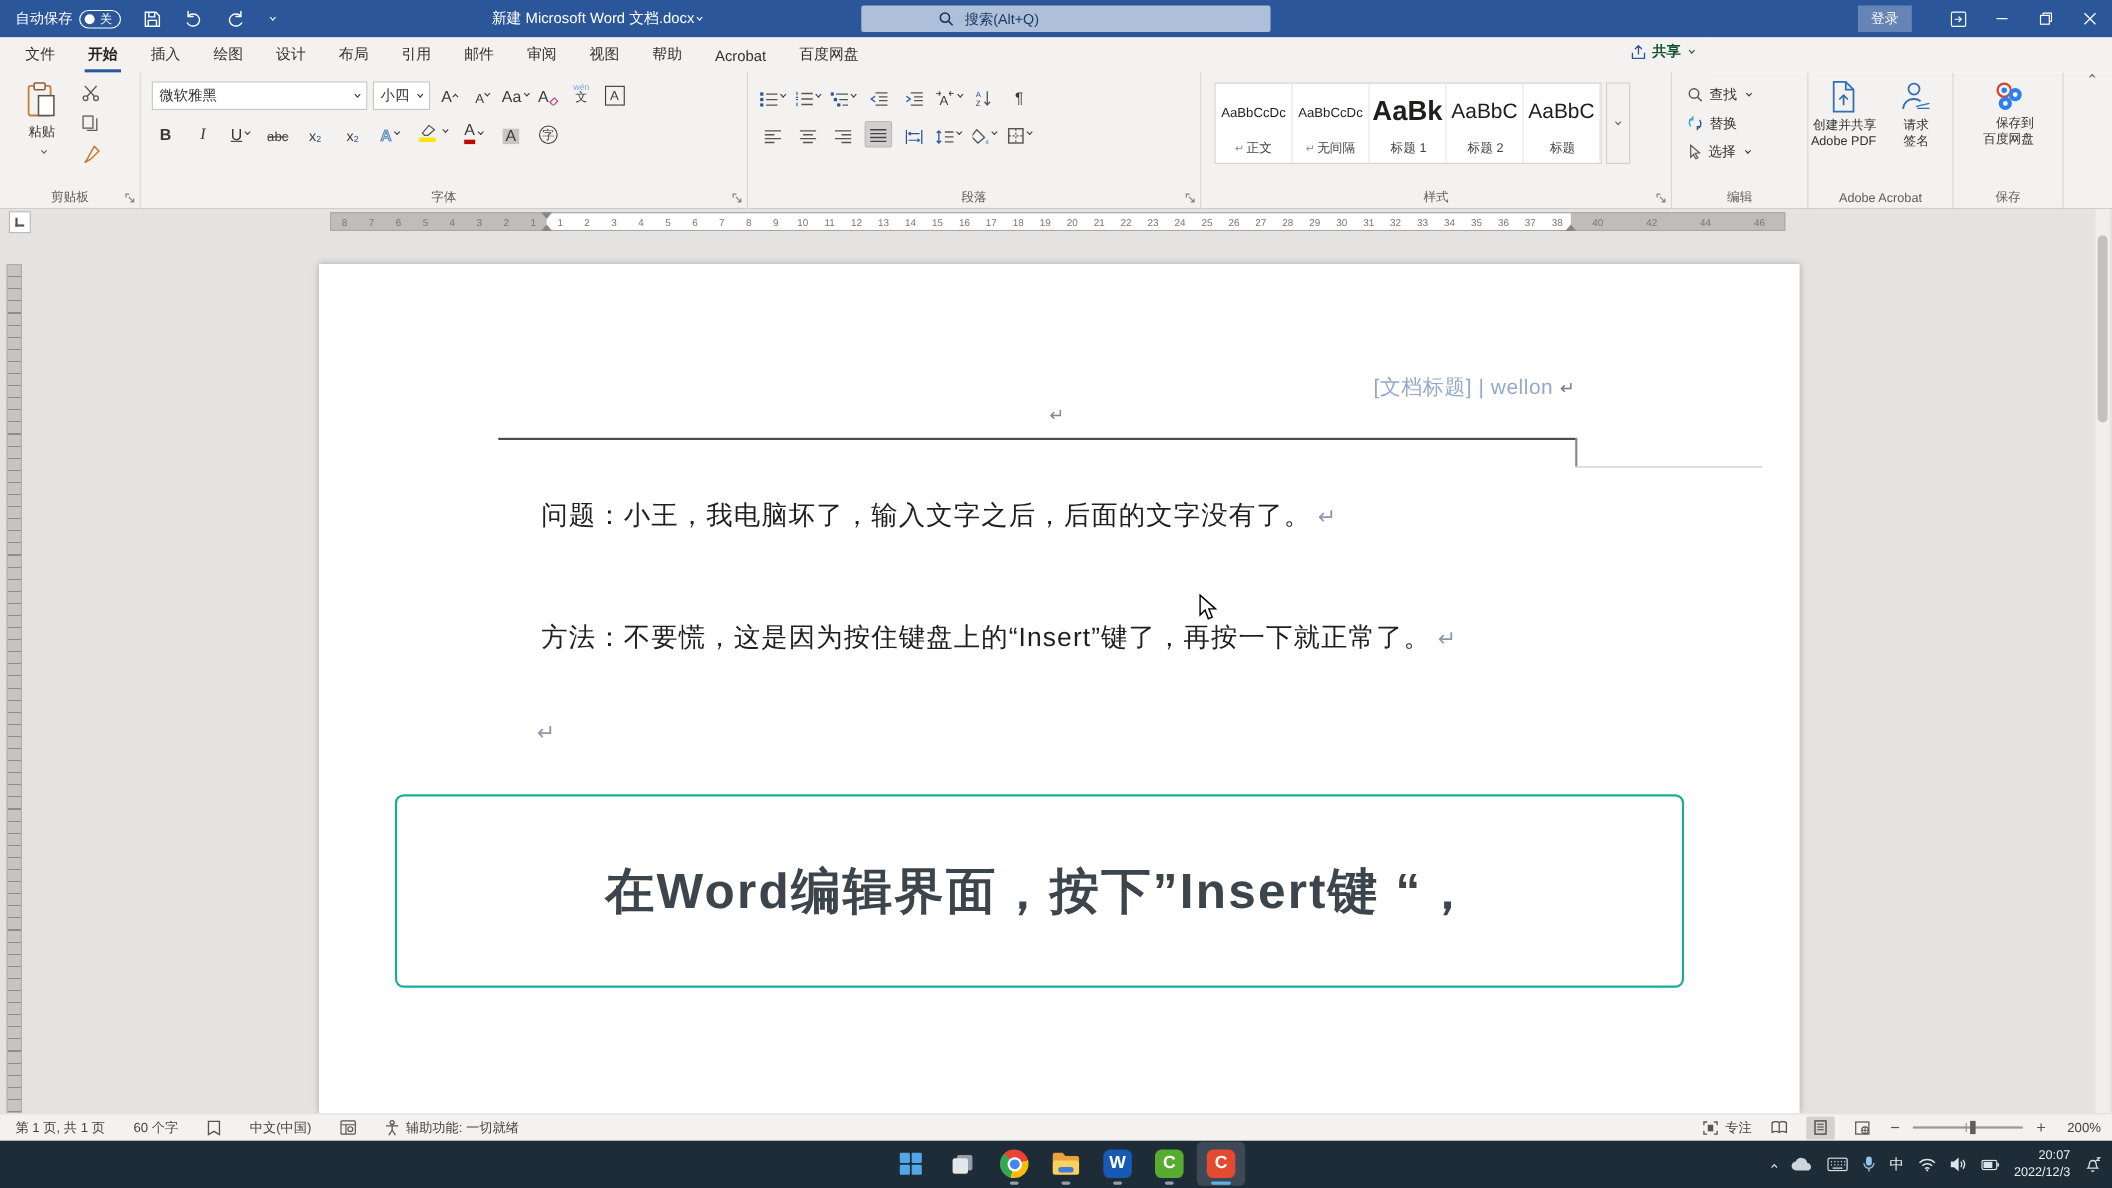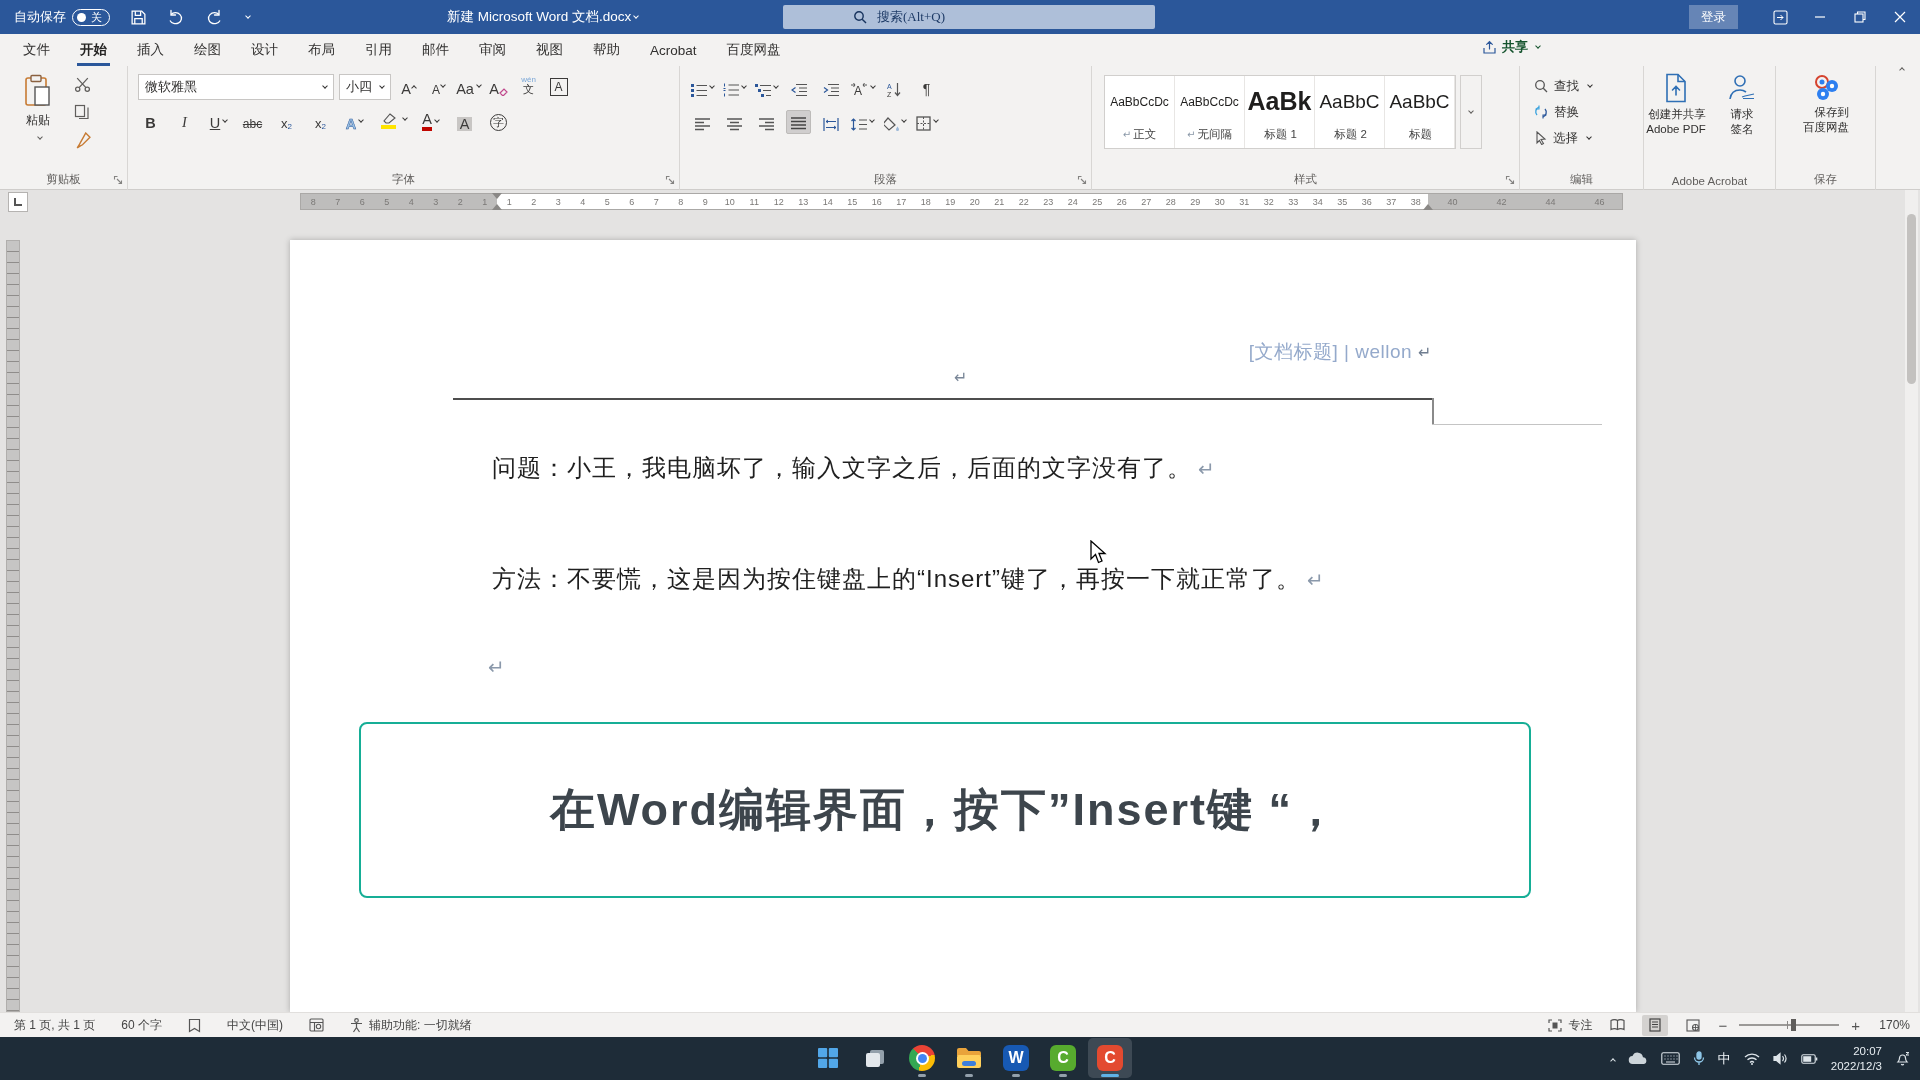--- a/index.html
+++ b/index.html
@@ -14,21 +14,21 @@
   .chev.sm{width:4px;height:4px;margin-left:3px;top:-1px}
   .chev.up{transform:rotate(-135deg);top:2px}
 
   
   .titlebar{position:absolute;left:0;top:0;width:1920px;height:34px;background:#2b579a;color:#fff;font-size:13px;display:flex;align-items:center}
   .qat{display:flex;align-items:center;gap:20px;padding-left:14px}
   .toggle{display:flex;align-items:center;gap:5px;border:1px solid #fff;border-radius:9px;height:17px;padding:0 7px 0 4px;font-size:11px}
   .knob{width:9px;height:9px;border-radius:50%;background:#fff}
   .doctitle{position:absolute;left:447px;top:0;height:34px;display:flex;align-items:center;font-size:13.5px;color:#fff}
   .searchbox{position:absolute;left:783px;top:5px;width:372px;height:24px;background:#aebfd9;border-radius:2px;display:flex;align-items:center;padding-left:70px;gap:10px;color:#17335e;font-size:13px}
-  .searchbox input{border:none;outline:none;background:transparent;color:#17335e;font-size:13px;font-family:Liberation Serif, serif;width:240px}
+  .searchbox input{border:none;outline:none;background:transparent;color:#17335e;font-size:13px;font-family:Liberation Sans, sans-serif;width:240px}
   .searchbox input::placeholder{color:#1d3a66}
   .winctrl{position:absolute;right:0;top:0;height:34px;display:flex;align-items:center}
   .loginbtn{background:rgba(255,255,255,.28);border:none;color:#fff;font-size:12.5px;height:24px;padding:0 12px;margin-right:22px;font-family:inherit}
   .wbtn{width:40px;height:34px;display:flex;align-items:center;justify-content:center;color:#fff}
 
   
   .tabsrow{position:absolute;left:0;top:34px;width:1920px;height:32px;background:#f3f2f1;display:flex;align-items:center}
   .tabs{display:flex;height:32px;padding-left:8px}
   .tab{padding:0 15px;font-size:13.5px;color:#323130;display:flex;align-items:center;height:32px;position:relative}
   .tab.active{font-weight:bold;color:#252423}
@@ -740,21 +740,21 @@
             <circle cx="9.5" cy="8.5" r="3" fill="#f3f2f1"></circle>
             <path d="M6.5 8.5h6M9.5 5.5v6" stroke-width=".9"></path>
           </svg>
         </span>
       <span style="font-size:15px;color:#555">−</span>
       <span class="ztrack">
           <span class="zmark"></span>
           <span class="zthumb"></span>
         </span>
       <span style="font-size:15px;color:#555">+</span>
-      <span style="min-width:38px;text-align:right">170%</span>
+      <span style="min-width:38px;text-align:right">200%</span>
     </div>
   </footer>
 
   <div class="taskbar">
     <div class="tcenter">
       <div class="tbtn">
           <svg width="24" height="24" viewBox="0 0 24 24">
             <g fill="#52a7e8">
               <rect x="2" y="2" width="9.2" height="9.2" rx="1"></rect>
               <rect x="12.8" y="2" width="9.2" height="9.2" rx="1"></rect>

